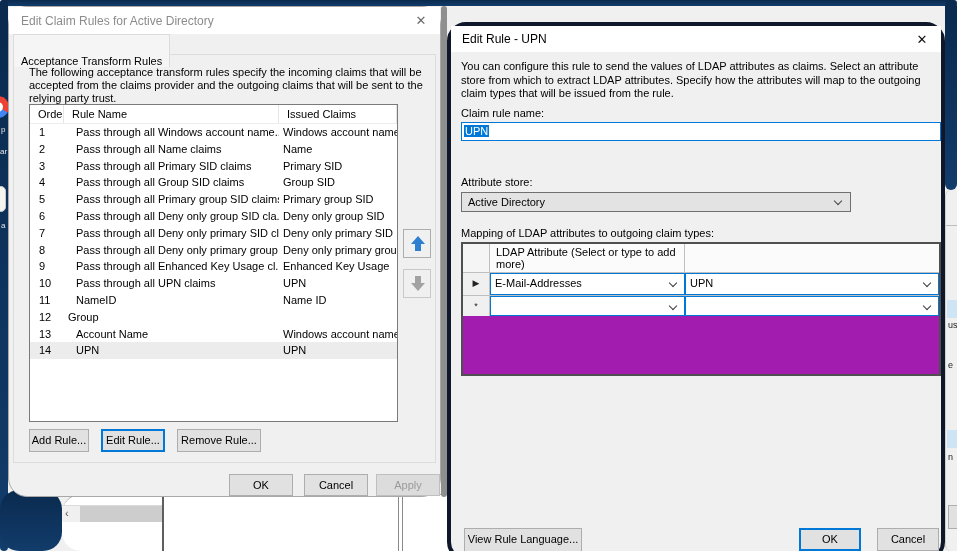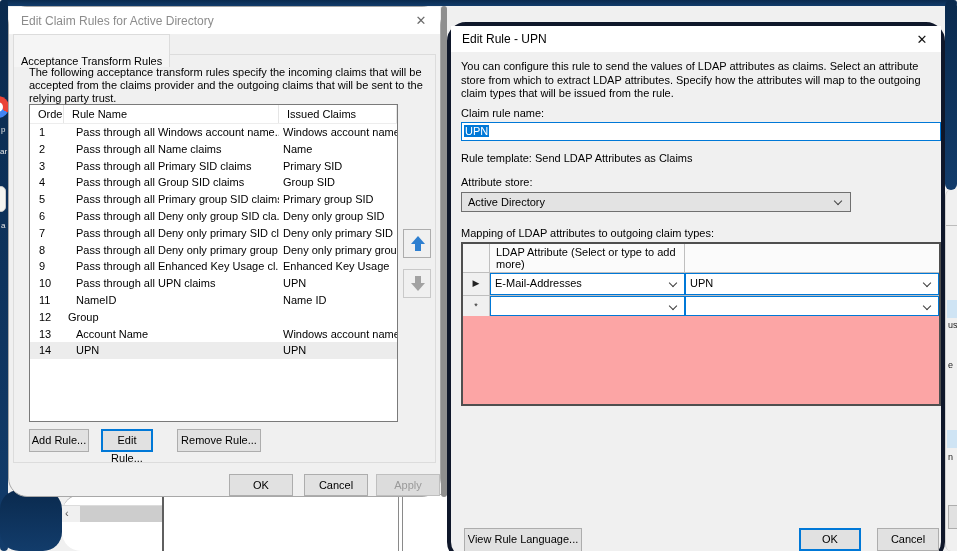--- a/index.html
+++ b/index.html
@@ -67,39 +67,39 @@
   .updown { position:absolute; width:28px; height:29px; background:#f0f0f0; border:1px solid #adadad; z-index:3; }
   .ud-up { left:394px; top:222px; }
   .ud-down { left:394px; top:262px; border-color:#c9c9c9; }
   .arr { position:absolute; left:7px; }
   .arr-tri-up { top:6px; width:0; height:0; border-left:7px solid transparent; border-right:7px solid transparent; border-bottom:8px solid #2e7fd0; }
   .arr-stem-up { top:14px; left:11px; width:6px; height:7px; background:#2e7fd0; position:absolute; }
   .arr-tri-down { top:13px; width:0; height:0; border-left:7px solid transparent; border-right:7px solid transparent; border-top:8px solid #a2a2a2; }
   .arr-stem-down { top:6px; left:11px; width:6px; height:7px; background:#a2a2a2; position:absolute; }
 
   .b-add { position:absolute; left:20px; top:422px; width:60px; height:23px; z-index:3; }
-  .b-edit { position:absolute; left:92px; top:422px; width:52px; height:23px; z-index:3; }
+  .b-edit { position:absolute; left:92px; top:422px; width:64px; height:23px; z-index:3; }
   .b-remove { position:absolute; left:168px; top:422px; width:84px; height:23px; z-index:3; }
   .b-ok-l { position:absolute; left:220px; top:467px; width:64px; height:22px; }
   .b-cancel-l { position:absolute; left:295px; top:467px; width:64px; height:22px; }
   .b-apply-l { position:absolute; left:367px; top:467px; width:64px; height:22px; }
 
   
   .dlg-right { left:447px; top:22px; width:498px; height:539px; background:#f0f0f0; border:4px solid #0f172a; z-index:5;padding-left:39px; }
   .dlg-right .titlebar { height:26px; }
   .dlg-right .title-txt { color:#000; left:11px; top:6px; }
   .dlg-right .close-x { color:#111; }
   .desc-r { position:absolute; left:10px; top:34px; width:481px; line-height:13.5px; }
   .lbl { position:absolute; left:10px; }
   .claim-input { position:absolute; left:10px; top:96px; width:480px; height:19px; background:#fff; border:1px solid #0078d7; line-height:17px; padding-left:2px; }
   .sel-text { background:#0078d7; color:#fff; padding:0 1px; }
   .combo { position:absolute; left:10px; top:166px; width:390px; height:20px; background:#e3e3e3; border:1px solid #707070; line-height:18px; padding-left:6px; }
   .combo .chev { position:absolute; right:9px; top:5px; }
 
-  .grid { position:absolute; left:10px; top:216px; width:480px; height:164px; border:2px solid #4f4f4f; background:#fca5a5; }
+  .grid { position:absolute; left:10px; top:216px; width:480px; height:134px; border:2px solid #4f4f4f; background:#a21caf; }
   .g-header { display:flex; height:29px; background:#fbfbfb; border-bottom:1px solid #bfbfbf; }
   .g-corner { width:27px; border-right:1px solid #bfbfbf; background:#f5f5f5; }
   .g-h1 { width:195px; border-right:1px solid #bfbfbf; padding:2px 4px 0 6px; line-height:12px; }
   .g-h2 { flex:1; padding:7px 4px 0 6px; line-height:12px; }
   .g-row { display:flex; height:22px; background:#fbfbfb; }
   .g-row2 { height:21px; border-top:1px solid #bfbfbf; }
   .g-marker { width:27px; text-align:center; background:#f0f0f0; border-right:1px solid #bfbfbf; font-size:9px; line-height:20px; color:#222; }
   .g-cell { position:relative; }
   .g-c1 { width:195px; }
   .g-c2 { flex:1; }
@@ -262,21 +262,20 @@
     <span class="close-x">✕</span>
   </div>
 
   <div class="desc-r">You can configure this rule to send the values of LDAP attributes as claims. Select an attribute store from which to extract LDAP attributes. Specify how the attributes will map to the outgoing claim types that will be issued from the rule.</div>
 
   <div class="lbl" style="top:81px;">Claim rule name:</div>
   <div class="claim-input">
     <span class="sel-text">UPN</span>
   </div>
 
-  <div class="lbl" style="top:126px;">Rule template: Send LDAP Attributes as Claims</div>
 
   <div class="lbl" style="top:150px;">Attribute store:</div>
   <div class="combo">
     <span>Active Directory</span>
     <span class="chev"></span>
   </div>
 
   <div class="lbl" style="top:201px;">Mapping of LDAP attributes to outgoing claim types:</div>
 
   <div class="grid">

